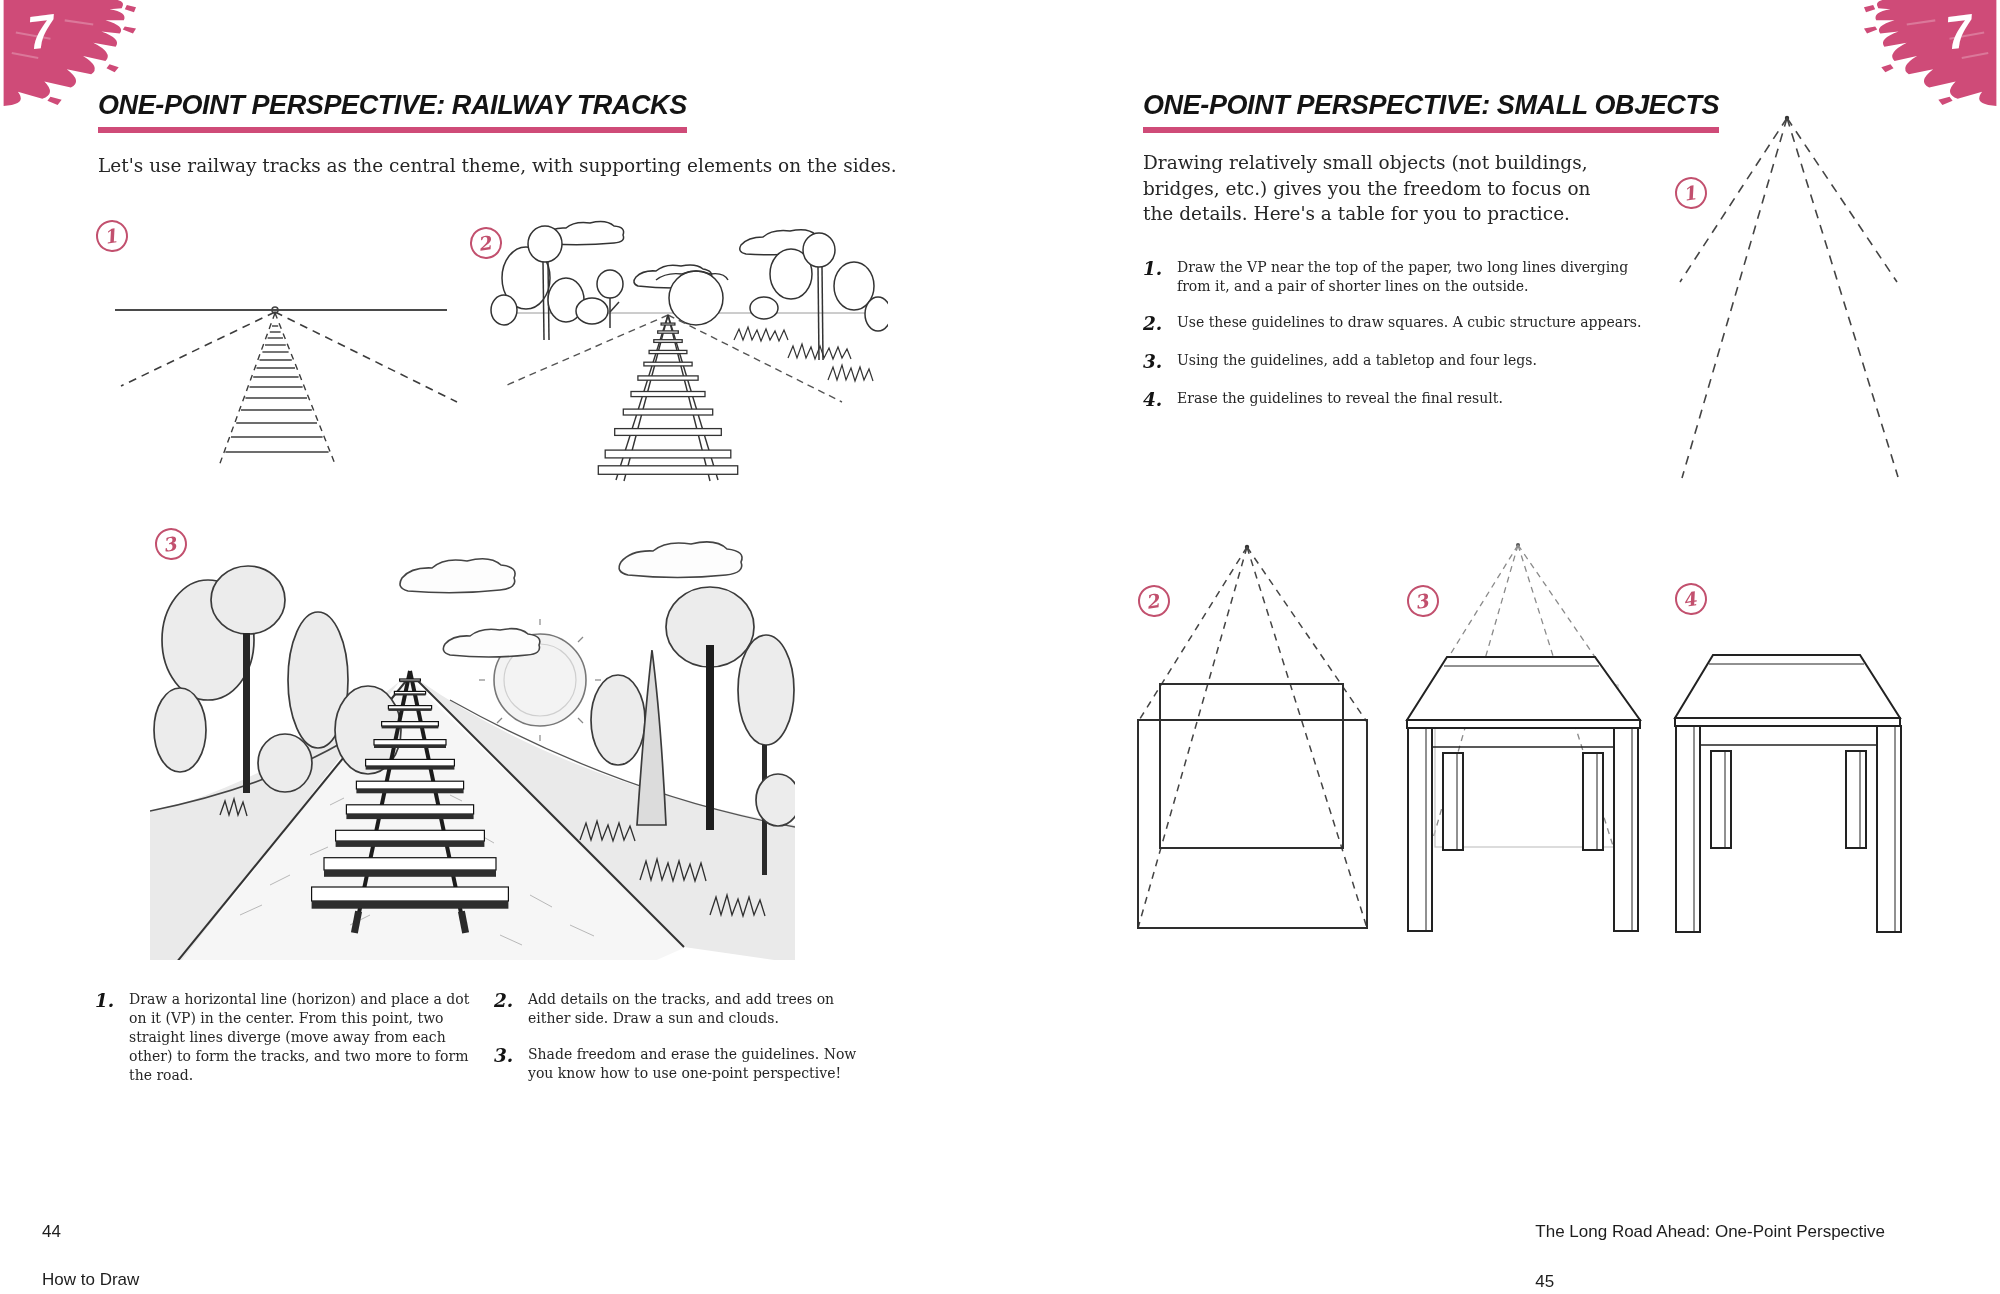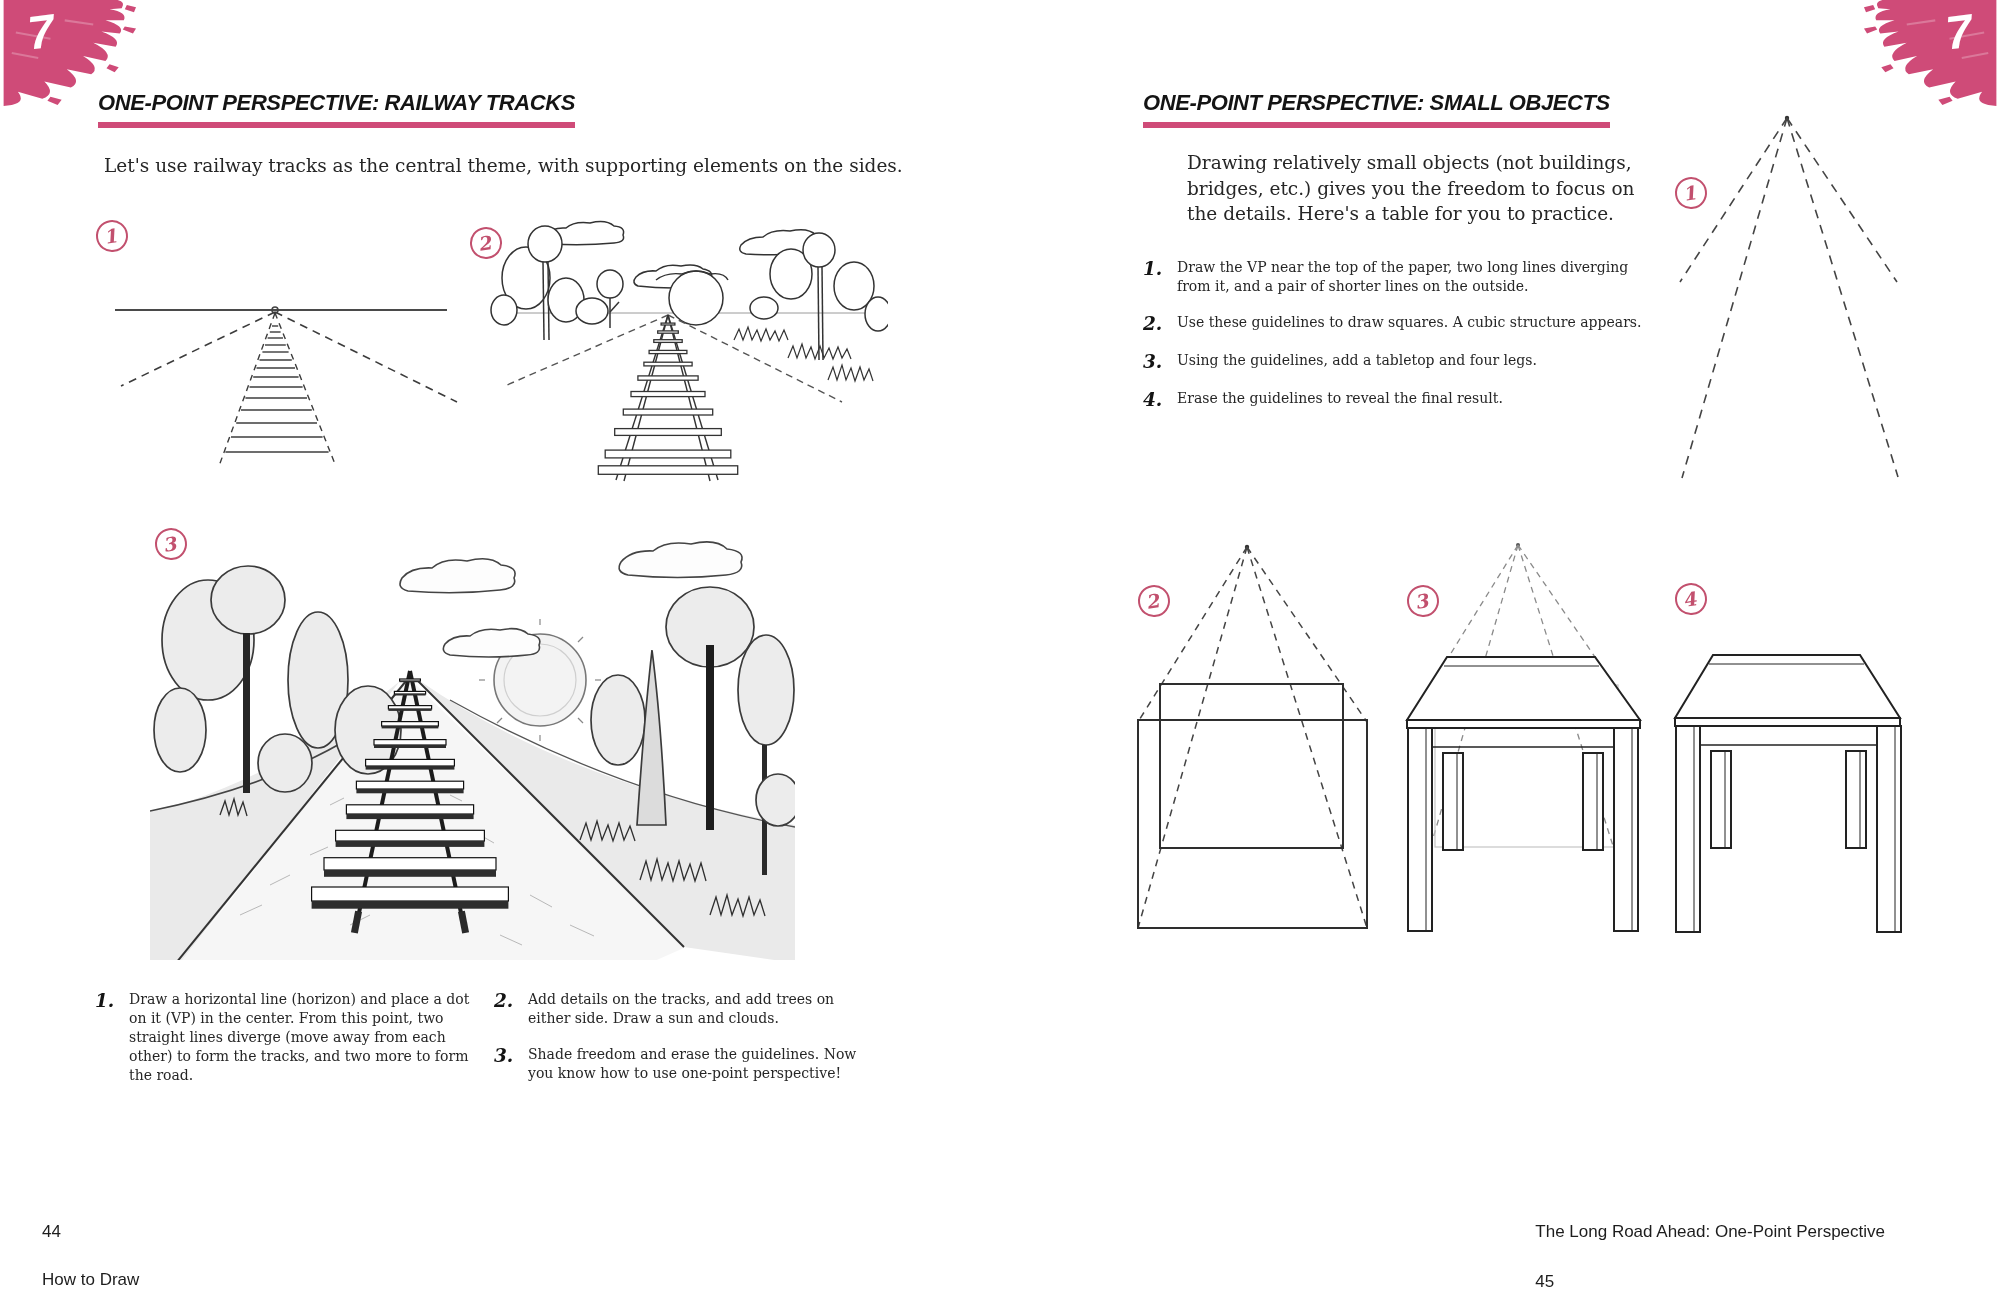--- a/index.html
+++ b/index.html
@@ -9,27 +9,27 @@
   .chapter-tab{position:absolute;top:0;width:160px;height:110px;}
   .chapter-tab.left{left:0;}
   .chapter-tab.right{right:0;}
   .chapter-tab.right svg{transform:scaleX(-1);}
   .tab-num{position:absolute;top:4px;color:#fff;font-family:"Liberation Sans",sans-serif;
            font-weight:bold;font-style:italic;font-size:47px;transform:rotate(-7deg);}
   .chapter-tab.left .tab-num{left:28px;}
   .chapter-tab.right .tab-num{right:28px;transform:rotate(-7deg);}
   
   .page-title{position:absolute;margin:0;font-family:"Liberation Sans",sans-serif;
-              font-weight:bold;font-style:italic;font-size:22px;letter-spacing:-0.4px;
+              font-weight:bold;font-style:italic;font-size:27px;letter-spacing:-0.4px;
               color:#141414;border-bottom:6px solid #cf4b78;padding-bottom:6px;white-space:nowrap;}
   .title-left{left:98px;top:90px;}
   .title-right{left:1143px;top:90px;}
   .intro{position:absolute;margin:0;font-size:18.5px;line-height:1.38;color:#262626;}
-  .intro-left{left:104px;top:153px;white-space:nowrap;}
-  .intro-right{left:1143px;top:150px;width:478px;margin-left:44px;}
+  .intro-left{left:98px;top:153px;white-space:nowrap;}
+  .intro-right{left:1143px;top:150px;width:478px;}
   
   .steps{position:absolute;}
   .step{display:flex;margin-bottom:17px;}
   .step-num{flex:0 0 34px;font-weight:bold;font-style:italic;font-size:18.5px;color:#141414;}
   .step-text{font-size:14px;line-height:1.36;color:#262626;}
   .l-steps-1{left:95px;top:990px;width:392px;}
   .l-steps-2{left:494px;top:990px;width:375px;}
   .r-steps{left:1143px;top:258px;width:505px;}
   
   .badge{position:absolute;width:32px;height:32px;border:2.5px solid #c2506e;border-radius:50%;

